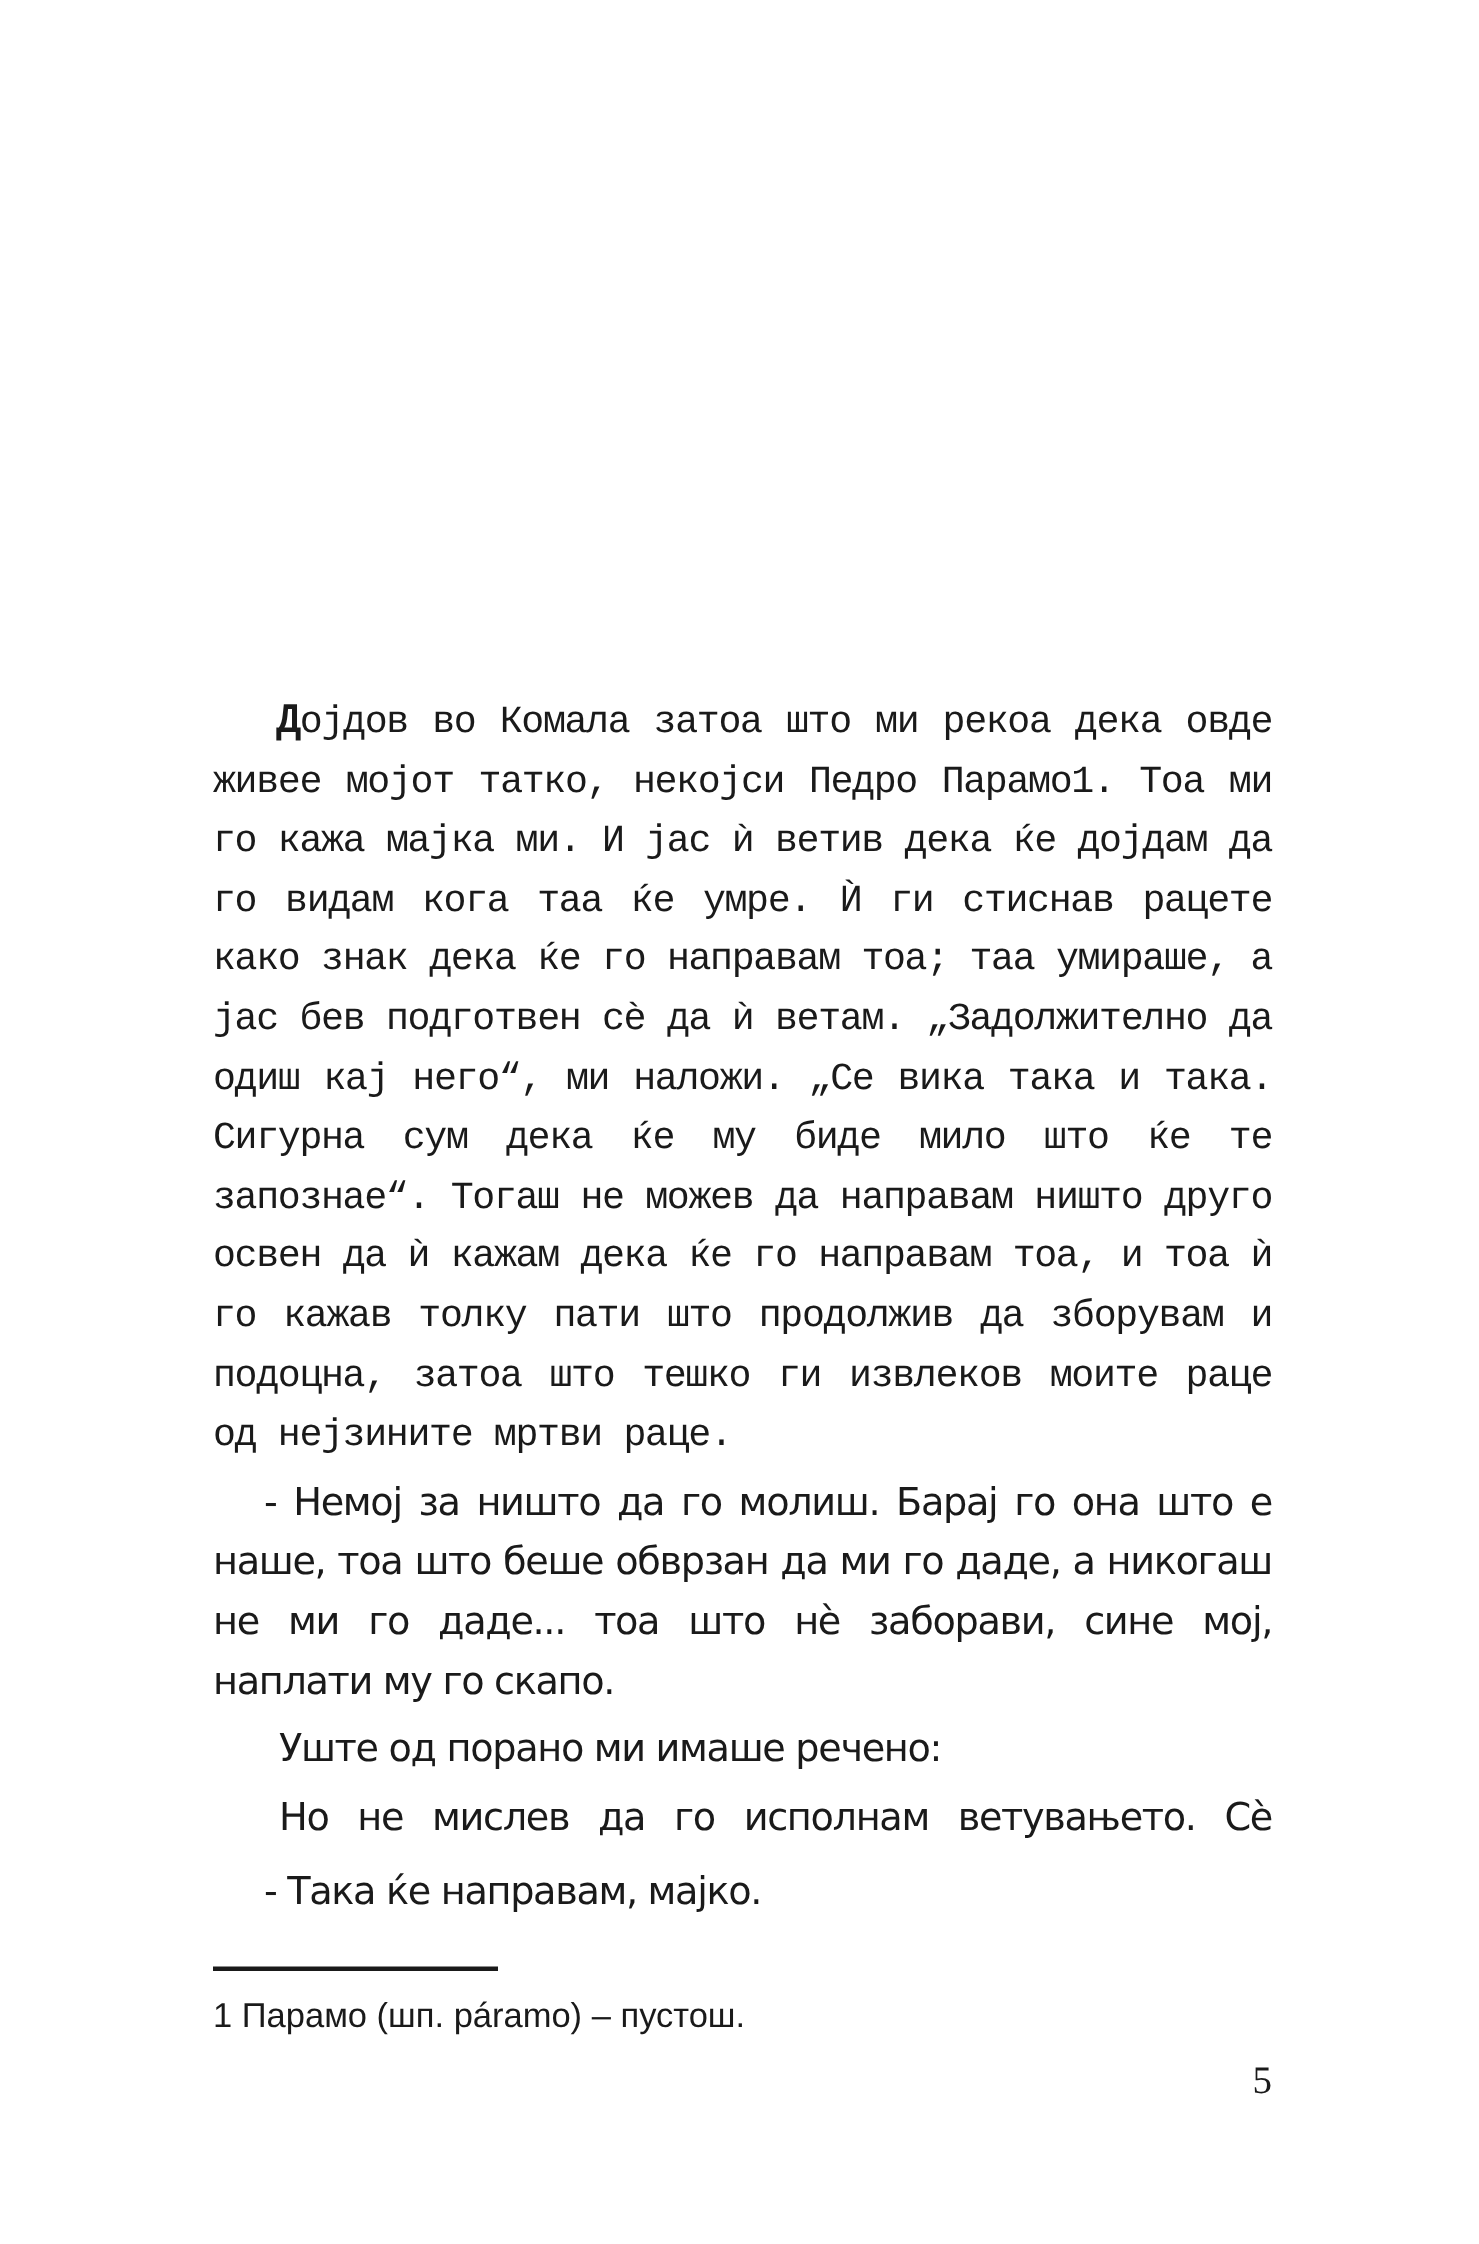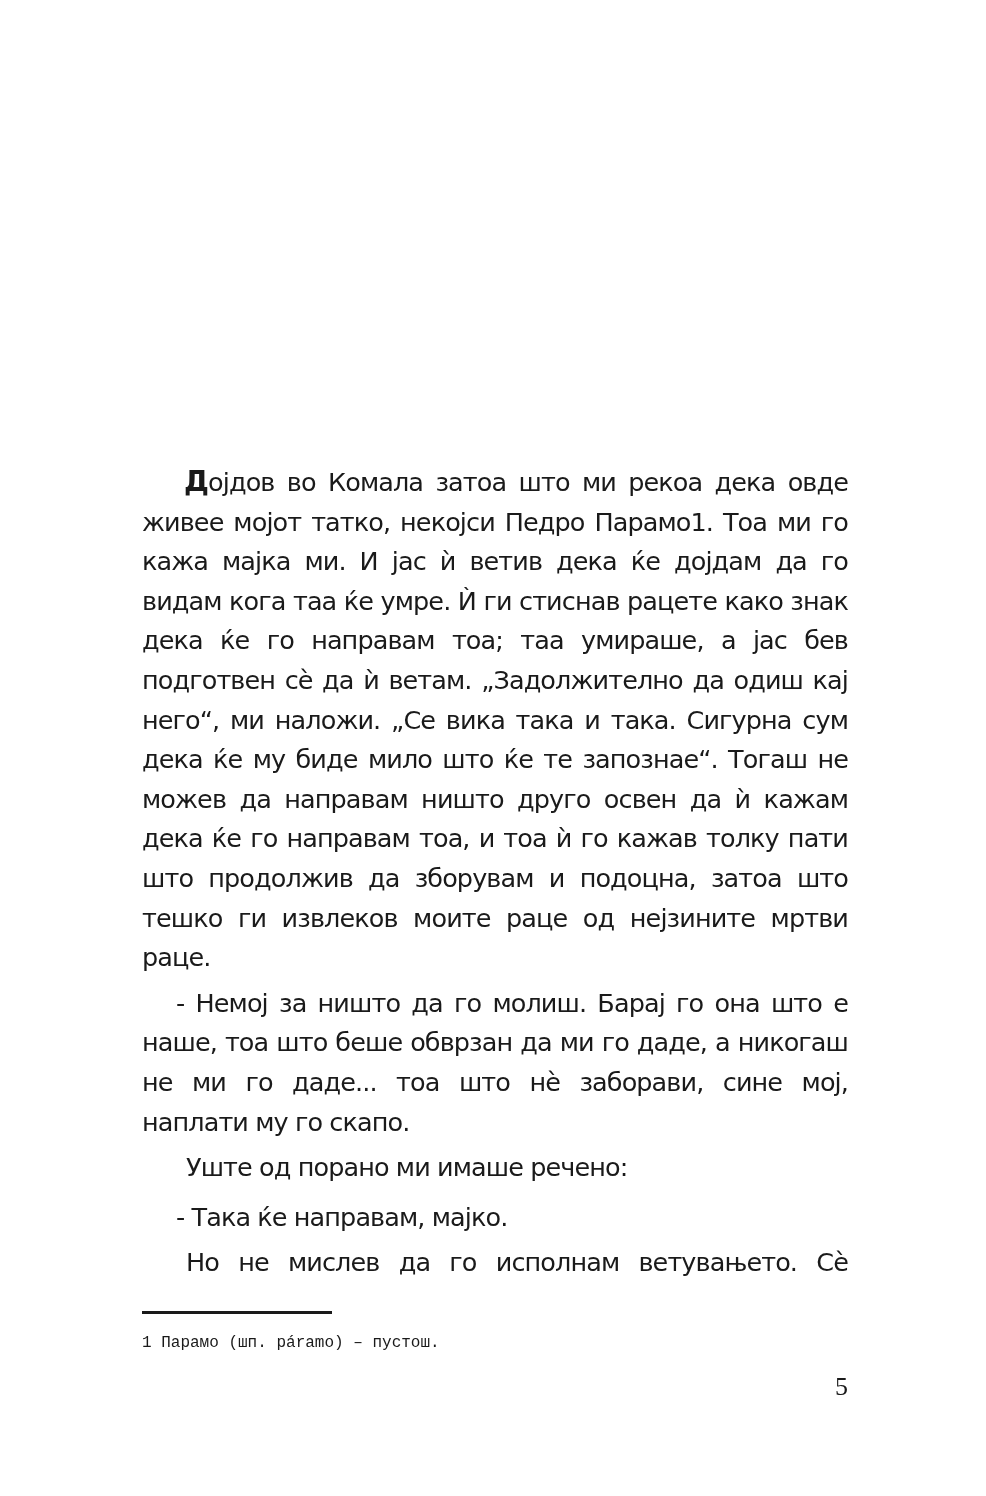--- a/index.html
+++ b/index.html
@@ -31,43 +31,43 @@
       letter-spacing: -0.9px;
       word-spacing: 0px;
     }
     .para {
       margin: 0;
       text-align: justify;
       text-align-last: left;
       hyphens: manual;
     }
     .para.indent { text-indent: 44px; }
-    .para.indent-small { text-indent: 42px; }
+    .para.indent-small { text-indent: 42px; font-family: Liberation Mono, monospace; }
     .para.dialog { text-indent: 34px; }
     .para.gap-before { margin-top: 6px; }
     .para.gap-before-lg { margin-top: 10px; }
     .para.justify-last { text-align-last: justify; }
     .dropcap {
       font-weight: bold;
       font-size: 28px;
     }
     .footnote-rule {
       position: absolute;
       left: 142px;
       top: 1311px;
       width: 190px;
       height: 3px;
       background: #1a1a1a;
     }
     .footnote {
       position: absolute;
       left: 142px;
       top: 1330px;
-      font-family: Liberation Mono, monospace;
-      font-size: 16px;
+      font-family: Liberation Sans, sans-serif;
+      font-size: 23px;
       line-height: 26px;
       color: #1a1a1a;
     }
     .page-number {
       position: absolute;
       right: 138px;
       top: 1372px;
       font-family: "Liberation Serif", serif;
       font-size: 26px;
       line-height: 30px;
@@ -75,20 +75,20 @@
     }
   </style>
 </head>
 <body>
 
 <div class="page">
   <div class="text-block">
     <p class="para indent-small"><span class="dropcap">Д</span><span>ојдов во Комала затоа што ми рекоа дека овде живее мојот татко, некојси Педро Парамо1. Тоа ми го кажа мајка ми. И јас ѝ ветив дека ќе дојдам да го видам кога таа ќе умре. Ѝ ги стиснав рацете како знак дека ќе го направам тоа; таа умираше, а јас бев подготвен сѐ да ѝ ветам. „Задолжително да одиш кај него“, ми наложи. „Се вика така и така. Сигурна сум дека ќе му биде мило што ќе те запоз­нае“. Тогаш не можев да направам ништо друго освен да ѝ кажам дека ќе го направам тоа, и тоа ѝ го кажав толку пати што продолжив да зборувам и подоцна, затоа што тешко ги извлеков моите раце од нејзините мртви раце.</span></p>
     <p class="para dialog gap-before">- Немој за ништо да го молиш. Барај го она што е наше, тоа што беше обврзан да ми го даде, а никогаш не ми го даде... тоа што нѐ заборави, сине мој, наплати му го скапо.</p>
     <p class="para indent gap-before">Уште од порано ми имаше речено:</p>
+    <p class="para indent gap-before justify-last">Но не мислев да го исполнам ветувањето. Сѐ</p>
     <p class="para dialog gap-before-lg">- Така ќе направам, мајко.</p>
-    <p class="para indent gap-before justify-last">Но не мислев да го исполнам ветувањето. Сѐ</p>
   </div>
 
   <div class="footnote-rule"></div>
   <div class="footnote">1 Парамо (шп. páramo) – пустош.</div>
   <div class="page-number">5</div>
 </div>
 
 </body></html>

